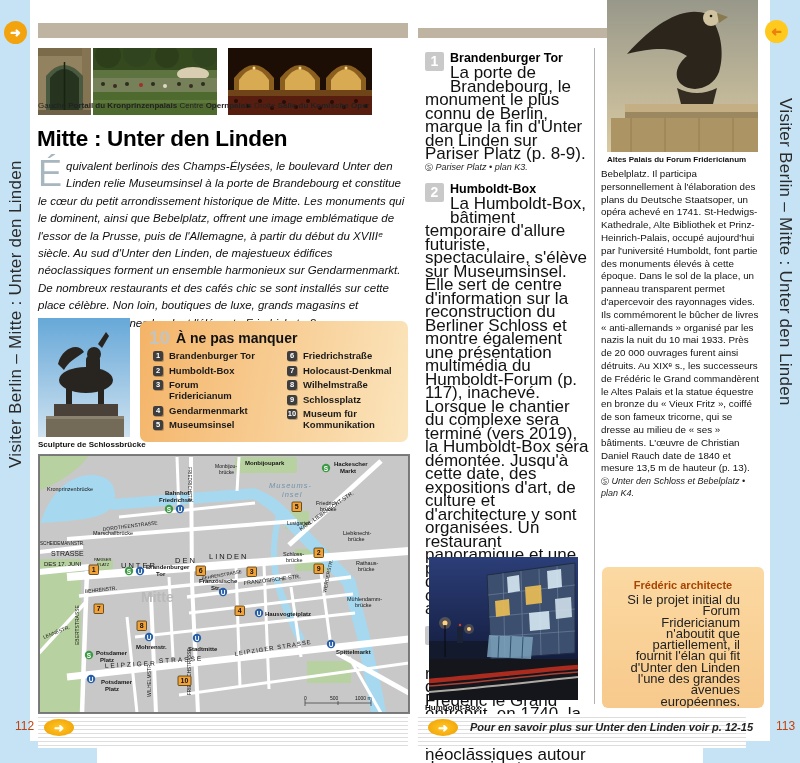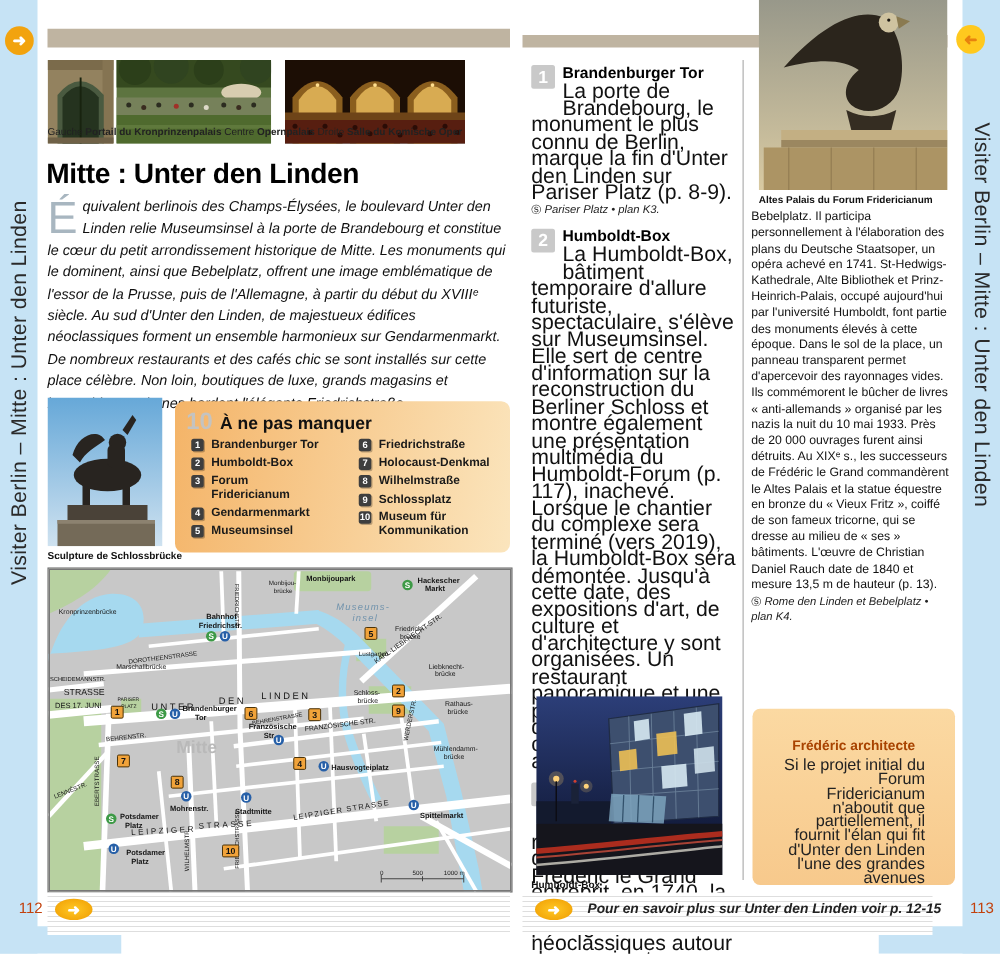--- a/index.html
+++ b/index.html
@@ -56,21 +56,21 @@
   .info-icon{font-style:normal;font-size:8px}
   #humboldt-photo{left:429px;top:557px;width:149px;height:143px}
   #humboldt-caption{left:425px;top:703px;font-size:8px;font-weight:bold}
   #divider{left:594px;top:48px;width:1px;height:656px;background:#b2b2b2}
   #eagle-photo{left:607px;top:0;width:151px;height:152px}
   #eagle-caption{left:607px;top:155px;font-size:8px;font-weight:bold}
   #col2{left:601px;top:168px;width:158px}
   .col2-body{font-size:9.8px;line-height:12.8px;color:#111}
   #fbox{left:602px;top:567px;width:162px;height:141px;border-radius:6px;
       background:linear-gradient(#fbd9a2,#f7c98c);overflow:hidden}
-  #fbox-title{margin-top:24px;text-align:center;font-size:11px;font-weight:bold;color:#a84300}
+  #fbox-title{margin-top:12px;text-align:center;font-size:11px;font-weight:bold;color:#a84300}
   #fbox-body{margin-top:3px;padding:0 24px;text-align:right;font-size:13px;line-height:11.3px;color:#222}
   
   .stripes{position:absolute;top:714px;height:34px;
       background:repeating-linear-gradient(180deg,#fff 0 3px,#dedede 3px 4px)}
   #stripes-left{left:38px;width:370px}#stripes-right{left:418px;width:328px}
   .oval{position:absolute;width:30px;height:17px;border-radius:50%;
       background:radial-gradient(#ffc825,#ef9b00);display:flex;align-items:center;justify-content:center;
       color:#fff;font-size:12px;font-weight:bold}
   #oval-left{left:44px;top:719px}#oval-right{left:428px;top:719px}
   #more{left:470px;top:721px;font-size:11px;font-style:italic;font-weight:bold;color:#222}
@@ -506,21 +506,21 @@
         <path d="M58,118 V152"></path>
         <path d="M92,118 V152"></path>
         <path d="M126,118 V152"></path>
     </g>
   </svg>
 </div>
 <div class="abs" id="eagle-caption">Altes Palais du Forum Fridericianum</div>
 
 <div class="abs" id="col2">
   <div class="col2-body">Bebelplatz. Il participa personnellement à l'élaboration des plans du Deutsche Staatsoper, un opéra achevé en 1741. St-Hedwigs-Kathedrale, Alte Bibliothek et Prinz-Heinrich-Palais, occupé aujourd'hui par l'université Humboldt, font partie des monuments élevés à cette époque. Dans le sol de la place, un panneau transparent permet d'apercevoir des rayonnages vides. Ils commémorent le bûcher de livres « anti-allemands » organisé par les nazis la nuit du 10 mai 1933. Près de 20 000 ouvrages furent ainsi détruits. Au XIXᵉ s., les successeurs de Frédéric le Grand commandèrent le Altes Palais et la statue équestre en bronze du « Vieux Fritz », coiffé de son fameux tricorne, qui se dresse au milieu de « ses » bâtiments. L'œuvre de Christian Daniel Rauch date de 1840 et mesure 13,5 m de hauteur (p. 13).</div>
-  <div class="sec-info"><span class="info-icon">Ⓢ</span> <span>Rome den Linden et Bebelplatz • plan K4.</span></div>
+  <div class="sec-info"><span class="info-icon">Ⓢ</span> <span>Unter den Schloss et Bebelplatz • plan K4.</span></div>
 </div>
 
 <div class="abs" id="fbox">
   <div id="fbox-title">Frédéric architecte</div>
   <div id="fbox-body">Si le projet initial du Forum Fridericianum n'aboutit que partiellement, il fournit l'élan qui fit d'Unter den Linden l'une des grandes avenues européennes. Frédéric le Grand dessina lui-même les plans de l'opéra, dans un strict style néoclassique, ainsi que de plusieurs autres édifices, et Georg Wenzeslaus von Knobelsdorff mit en œuvre ses idées.</div>
 </div>
 
 <div class="stripes" id="stripes-left"></div>
 <div class="stripes" id="stripes-right"></div>
 <div class="oval" id="oval-left">➜</div>

